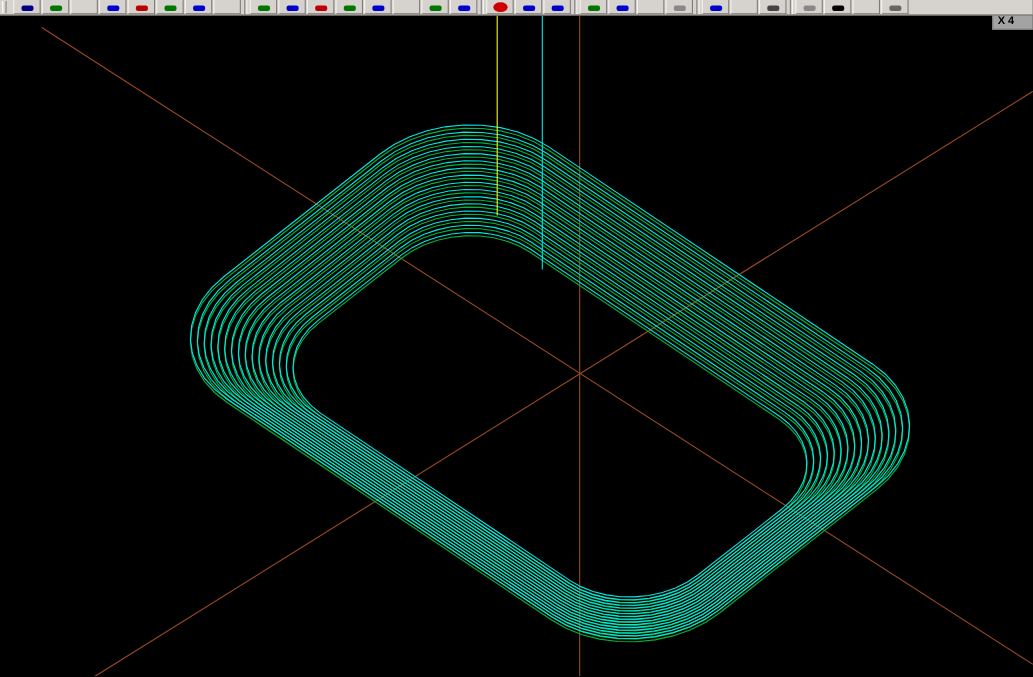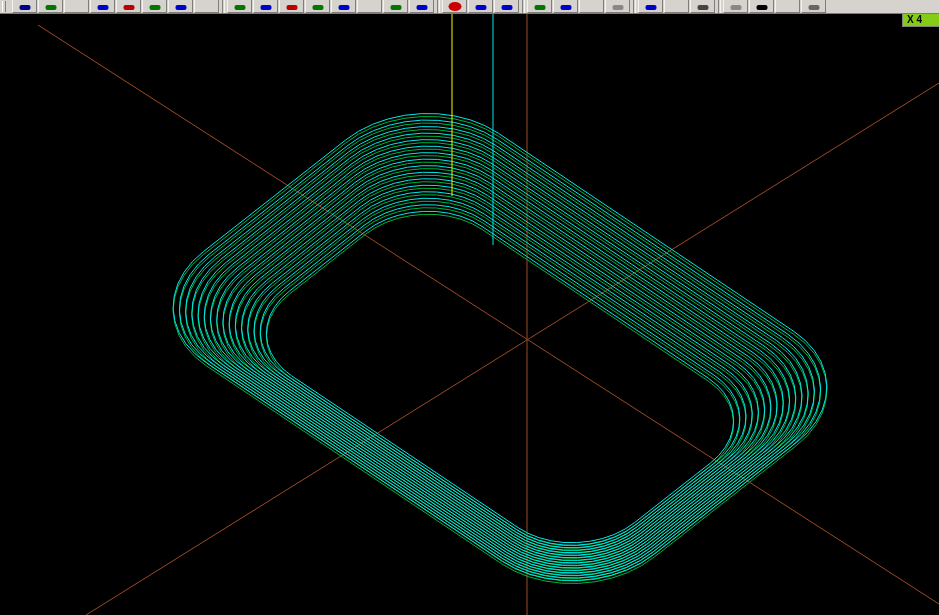--- a/index.html
+++ b/index.html
@@ -29,21 +29,21 @@
   }
   .tb-chip.big { width:13px; height:9px; border-radius:50%; bottom:1px; }
   .tb-sep {
     width:3px; height:24px; margin:0 2px; flex:none;
     border-left:1px solid #808080; border-right:1px solid #f4f2ee;
   }
 
   
   .status-box {
     position:absolute; top:14px; right:0; width:37px; height:13px;
-    background:#84cc16; border-left:1px solid #808080; border-bottom:1px solid #808080;
+    background:#a3a3a3; border-left:1px solid #808080; border-bottom:1px solid #808080;
     color:#000; font-size:10px; line-height:12px; padding-left:4px;
     font-weight:bold; z-index:9; font-family:"Liberation Sans", sans-serif;
   }
 
   
   .viewport { position:absolute; top:14px; left:0; width:939px; height:601px; background:#000; }
   svg { display:block; }
 </style>
 </head>
 <body>

